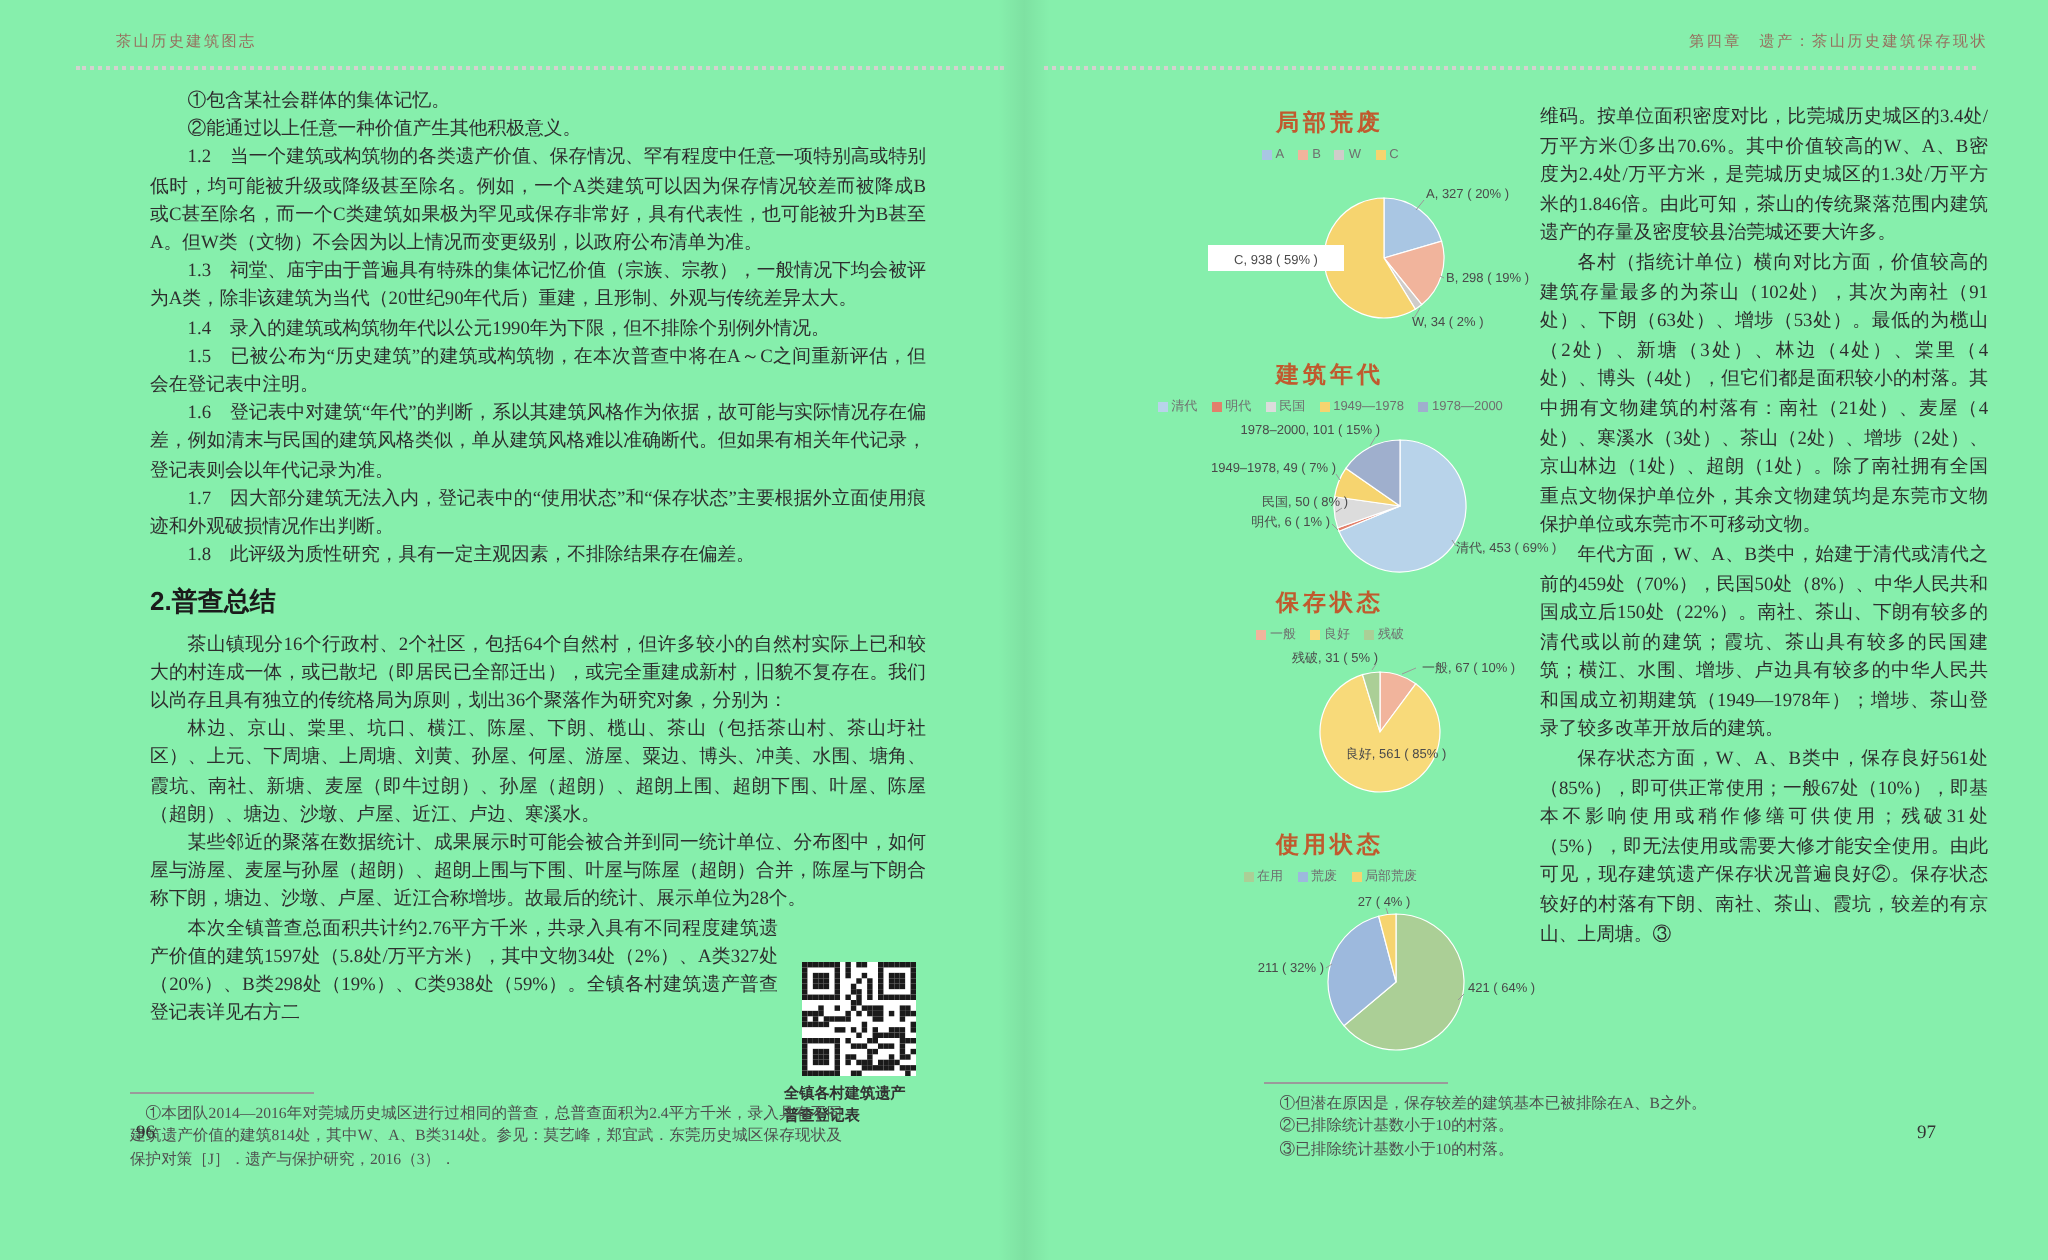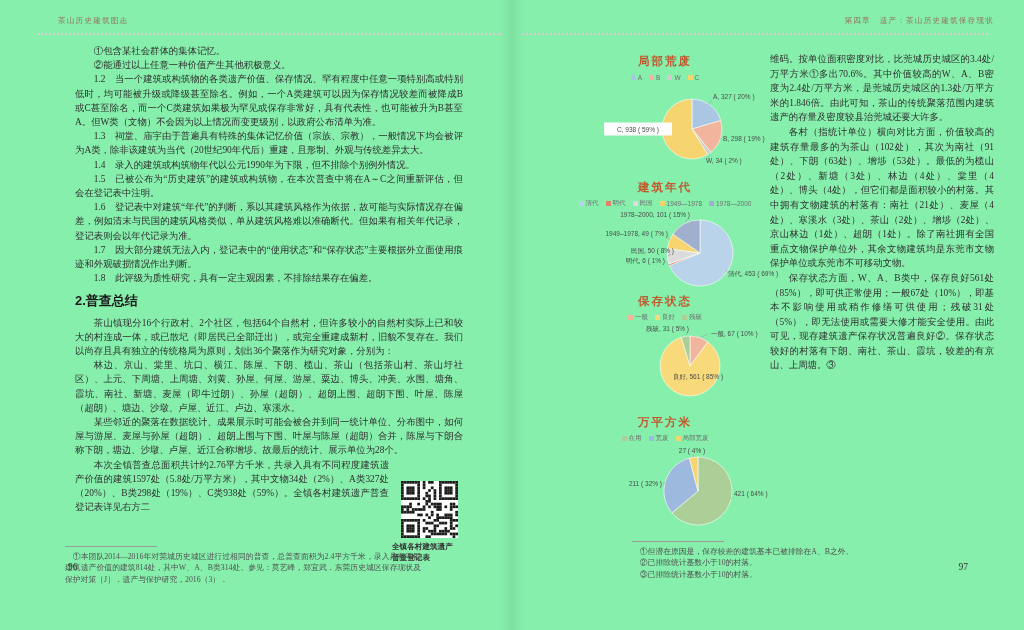--- a/index.html
+++ b/index.html
@@ -406,21 +406,21 @@
             <path d="M150,43 L167.89,18.92 A30,30 0 1 1 141.26,14.30 Z" fill="#f8da7a" stroke="#fff" stroke-width="0.6"></path>
             <path d="M150,43 L141.26,14.30 A30,30 0 0 1 150.00,13.00 Z" fill="#abcf96" stroke="#fff" stroke-width="0.6"></path>
             <line x1="161" y1="14" x2="168" y2="11" stroke="#999" stroke-width="0.5"></line>
             <text x="171" y="13" text-anchor="start" font-size="6.5" fill="#4a4a4a">一般, 67 ( 10% )</text>
             <text x="158" y="56" text-anchor="middle" font-size="6.5" fill="#4a4a4a">良好, 561 ( 85% )</text>
             <line x1="146" y1="12" x2="148" y2="9" stroke="#999" stroke-width="0.5"></line>
             <text x="149" y="8" text-anchor="end" font-size="6.5" fill="#4a4a4a">残破, 31 ( 5% )</text>
           </svg>
         </div>
         <div class="chart" style="top:415px">
-          <div class="chart-title">万平方米</div>
+          <div class="chart-title">使用状态</div>
           <div class="legend">
             <span class="lg-item">
               <span class="sq" style="background: rgb(171, 207, 150);"></span>
               <span>在用</span>
             </span>
             <span class="lg-item">
               <span class="sq" style="background: rgb(157, 185, 221);"></span>
               <span>荒废</span>
             </span>
             <span class="lg-item">
@@ -438,20 +438,21 @@
             <text x="122" y="42" text-anchor="end" font-size="6.5" fill="#4a4a4a">211 ( 32% )</text>
             <line x1="154" y1="13" x2="153" y2="10" stroke="#999" stroke-width="0.5"></line>
             <text x="152" y="9" text-anchor="middle" font-size="6.5" fill="#4a4a4a">27 ( 4% )</text>
           </svg>
         </div>
       </div>
 
     <div class="col-text">
       <p class="noindent">维码。按单位面积密度对比，比莞城历史城区的3.4处/万平方米①多出70.6%。其中价值较高的W、A、B密度为2.4处/万平方米，是莞城历史城区的1.3处/万平方米的1.846倍。由此可知，茶山的传统聚落范围内建筑遗产的存量及密度较县治莞城还要大许多。</p>
       <p>各村（指统计单位）横向对比方面，价值较高的建筑存量最多的为茶山（102处），其次为南社（91处）、下朗（63处）、增埗（53处）。最低的为榄山（2处）、新塘（3处）、林边（4处）、棠里（4处）、博头（4处），但它们都是面积较小的村落。其中拥有文物建筑的村落有：南社（21处）、麦屋（4处）、寒溪水（3处）、茶山（2处）、增埗（2处）、京山林边（1处）、超朗（1处）。除了南社拥有全国重点文物保护单位外，其余文物建筑均是东莞市文物保护单位或东莞市不可移动文物。</p>
+      <p>年代方面，W、A、B类中，始建于清代或清代之前的459处（70%），民国50处（8%）、中华人民共和国成立后150处（22%）。南社、茶山、下朗有较多的清代或以前的建筑；霞坑、茶山具有较多的民国建筑；横江、水围、增埗、卢边具有较多的中华人民共和国成立初期建筑（1949—1978年）；增埗、茶山登录了较多改革开放后的建筑。</p>
       <p>保存状态方面，W、A、B类中，保存良好561处（85%），即可供正常使用；一般67处（10%），即基本不影响使用或稍作修缮可供使用；残破31处（5%），即无法使用或需要大修才能安全使用。由此可见，现存建筑遗产保存状况普遍良好②。保存状态较好的村落有下朗、南社、茶山、霞坑，较差的有京山、上周塘。③</p>
     </div>
 
     <div class="footnotes">
       <div class="fn-rule"></div>
       <p>①但潜在原因是，保存较差的建筑基本已被排除在A、B之外。</p>
       <p>②已排除统计基数小于10的村落。</p>
       <p>③已排除统计基数小于10的村落。</p>
     </div>
 

